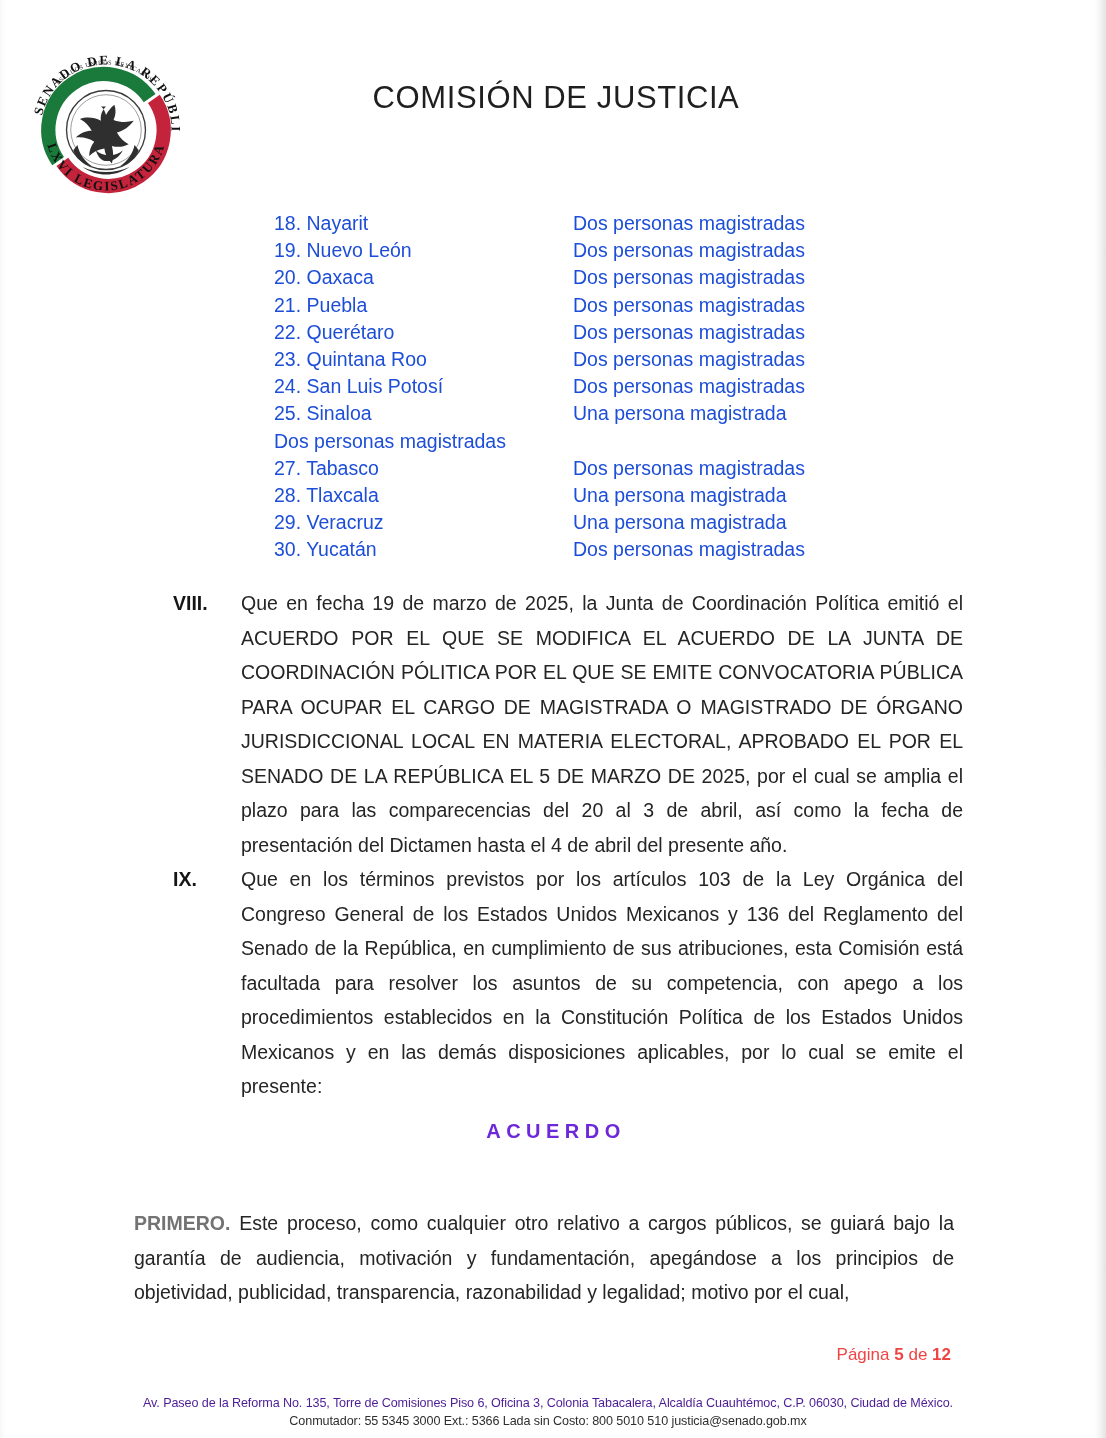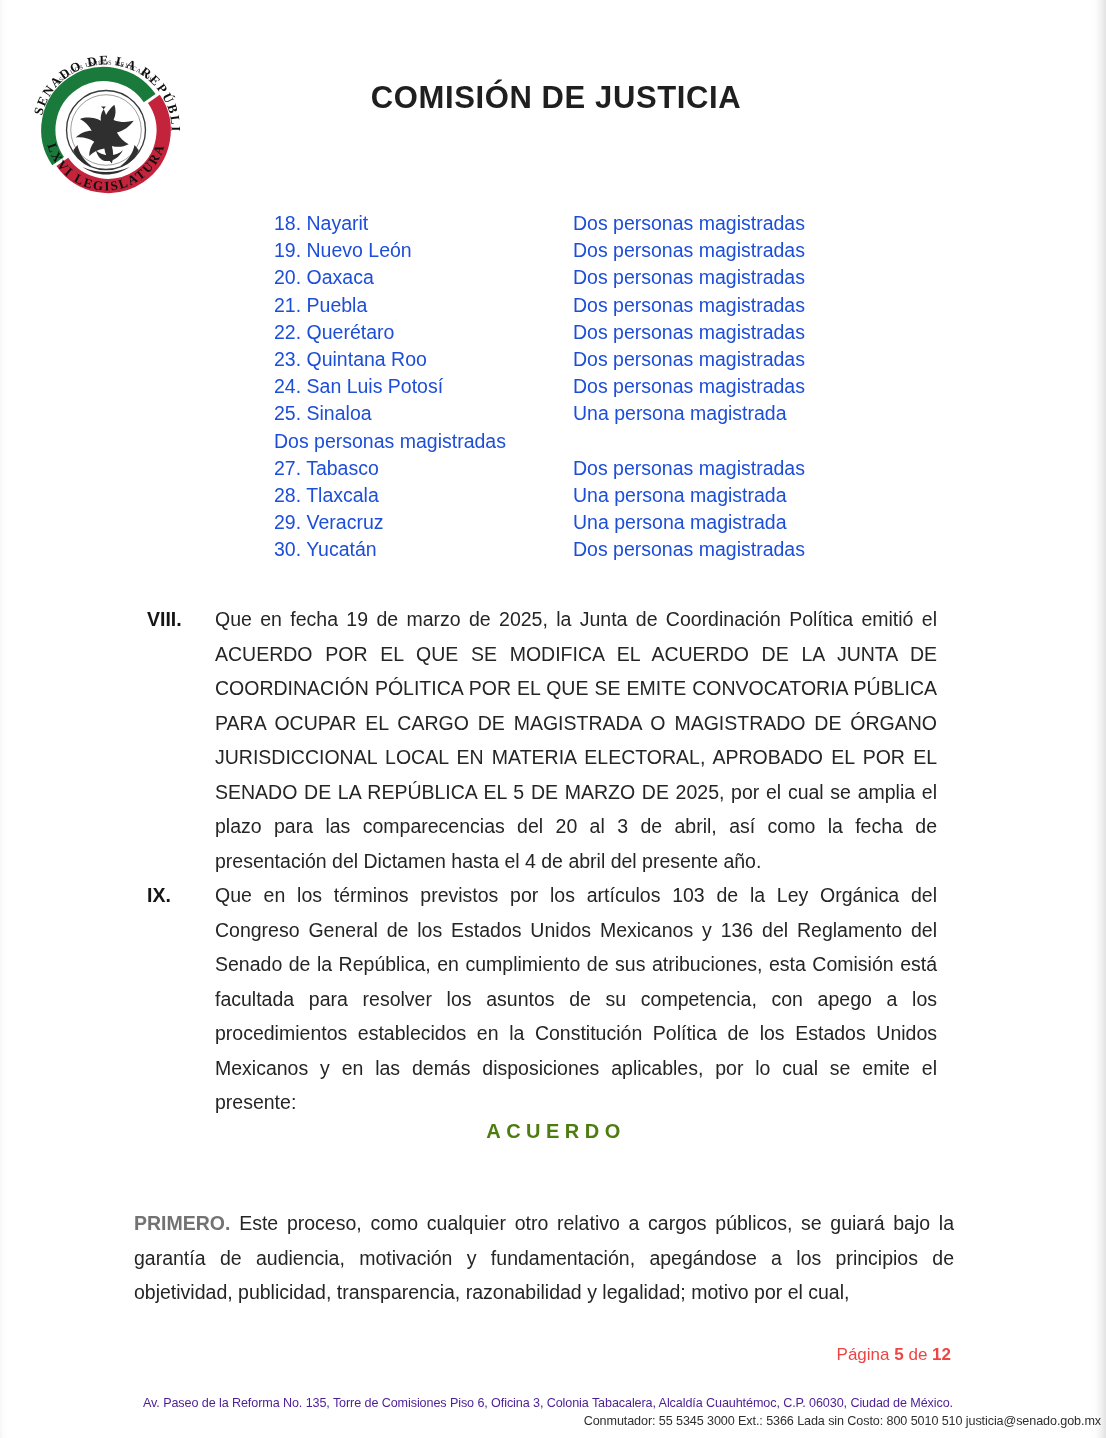--- a/index.html
+++ b/index.html
@@ -59,21 +59,21 @@
 
   .doc-title {
     position: absolute;
     left: 0;
     top: 80px;
     width: 1106px;
     text-align: center;
     font-size: 31px;
     letter-spacing: 0.6px;
     color: #1f1f1f;
-    font-weight: 700;
+    font-weight: 400;
   }
   
   .doc-title span { display: inline-block; transform: translateX(3px); }
 
   
   .state-list {
     position: absolute;
     left: 274px;
     top: 212px;
     width: 620px;
@@ -90,24 +90,23 @@
     width: 299px;
     flex: 0 0 299px;
   }
   .state-count {
     flex: 1 1 auto;
   }
 
   
   .clauses {
     position: absolute;
-    left: 147px;
+    left: 173px;
     top: 586px;
     width: 790px;
-    margin-top: 16px;
   }
   .clause {
     display: flex;
     align-items: flex-start;
     margin-bottom: 0;
   }
   .clause-num {
     flex: 0 0 68px;
     font-weight: bold;
     font-size: 19.5px;
@@ -126,21 +125,21 @@
   
   .acuerdo-heading {
     position: absolute;
     left: 0;
     top: 1120px;
     width: 1106px;
     text-align: center;
     font-size: 20px;
     font-weight: bold;
     letter-spacing: 5.5px;
-    color: #4d7c0f;
+    color: #6d28d9;
   }
   .acuerdo-heading span { display: inline-block; transform: translateX(3px); }
 
   
   .primero {
     position: absolute;
     left: 134px;
     top: 1206px;
     width: 820px;
     font-size: 19.5px;
@@ -168,21 +167,21 @@
     text-align: center;
     font-size: 12.6px;
     color: #4c1d95;
     letter-spacing: -0.1px;
   }
   .footer-contact {
     position: absolute;
     left: 0;
     top: 1414px;
     width: 1106px;
-    text-align: right;
+    text-align: center;
     font-size: 12.6px;
     color: #2e2e2e;
     letter-spacing: -0.1px;
   }
   .footer-address span, .footer-contact span { display: inline-block; transform: translateX(-5px); }
 </style>
 </head>
 <body>
 
 <div class="page">

